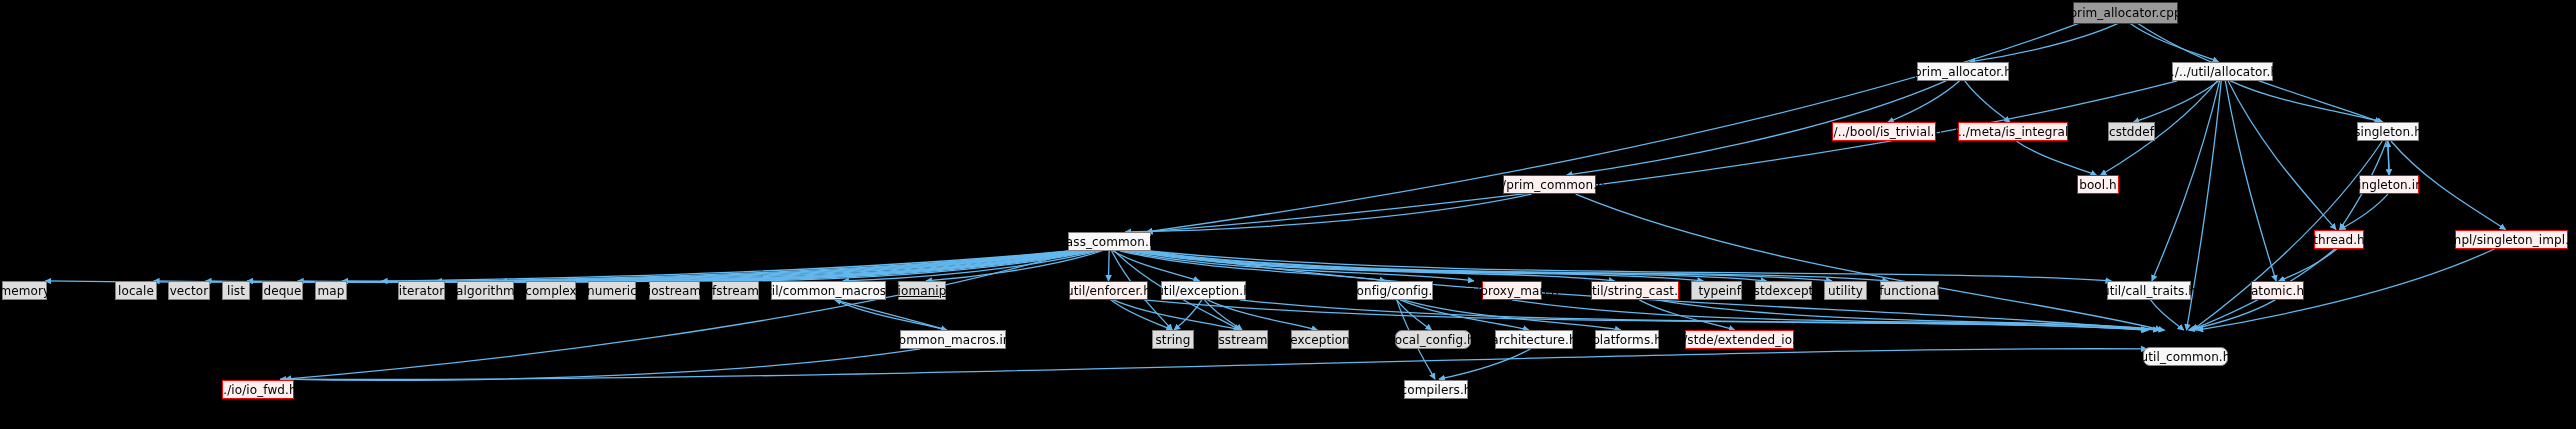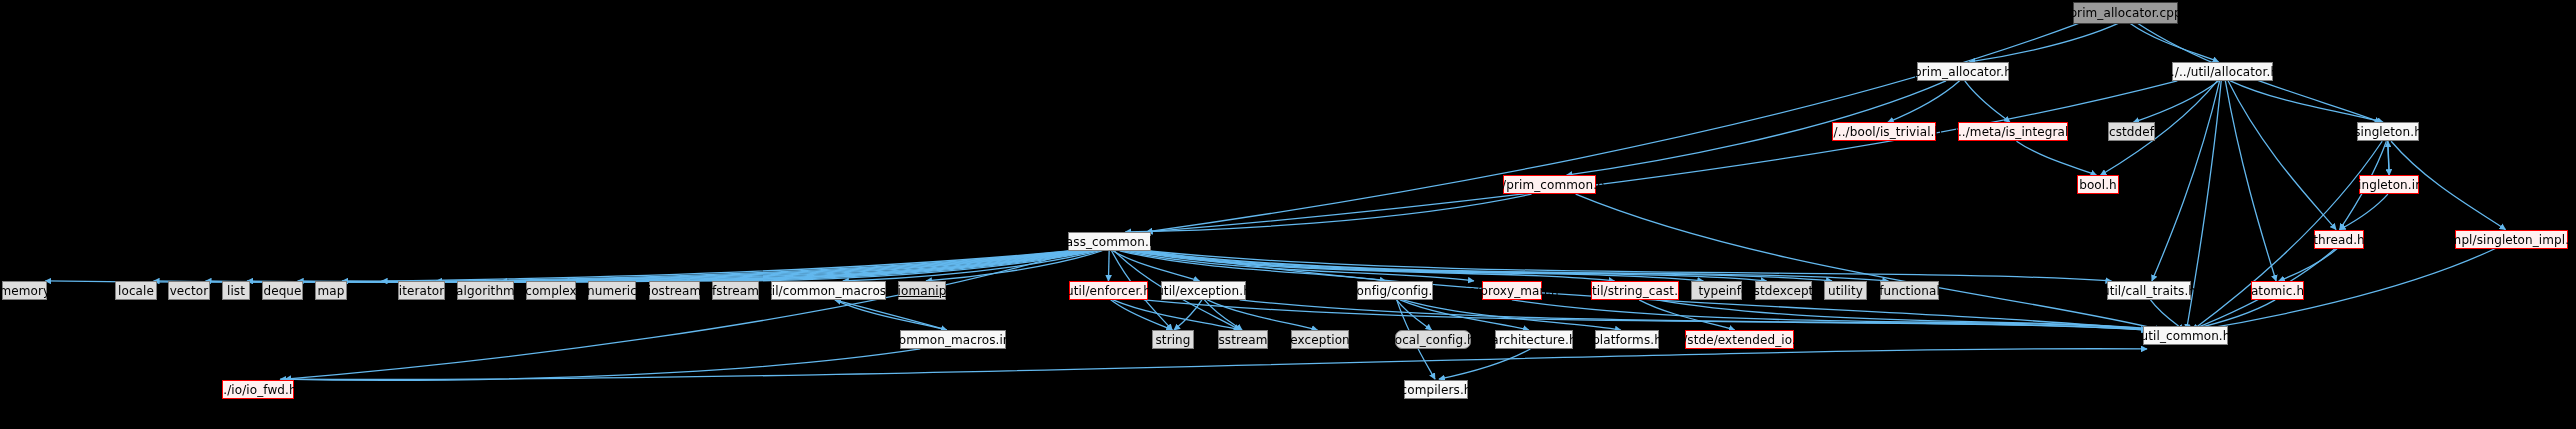--- a/index.html
+++ b/index.html
@@ -264,21 +264,21 @@
       </div>
       <div class="node n-local" style="left: 1495px; top: 330px; width: 78px; height: 19px;">
         <span>architecture.h</span>
       </div>
       <div class="node n-local" style="left: 1595px; top: 330px; width: 64px; height: 19px;">
         <span>platforms.h</span>
       </div>
       <div class="node n-hot" style="left: 1685px; top: 330px; width: 109px; height: 19px;">
         <span>../stde/extended_io.h</span>
       </div>
-      <div class="node n-local" style="left: 2143px; top: 326px; width: 85px; height: 19px;">
+      <div class="node n-local" style="left: 2143px; top: 347px; width: 85px; height: 19px; border-radius: 7px;">
         <span>util_common.h</span>
       </div>
       <div class="node n-hot" style="left: 222px; top: 380px; width: 72px; height: 19px;">
         <span>../io/io_fwd.h</span>
       </div>
       <div class="node n-local" style="left: 1404px; top: 380px; width: 64px; height: 19px;">
         <span>compilers.h</span>
       </div>
     </div>
 </div>

